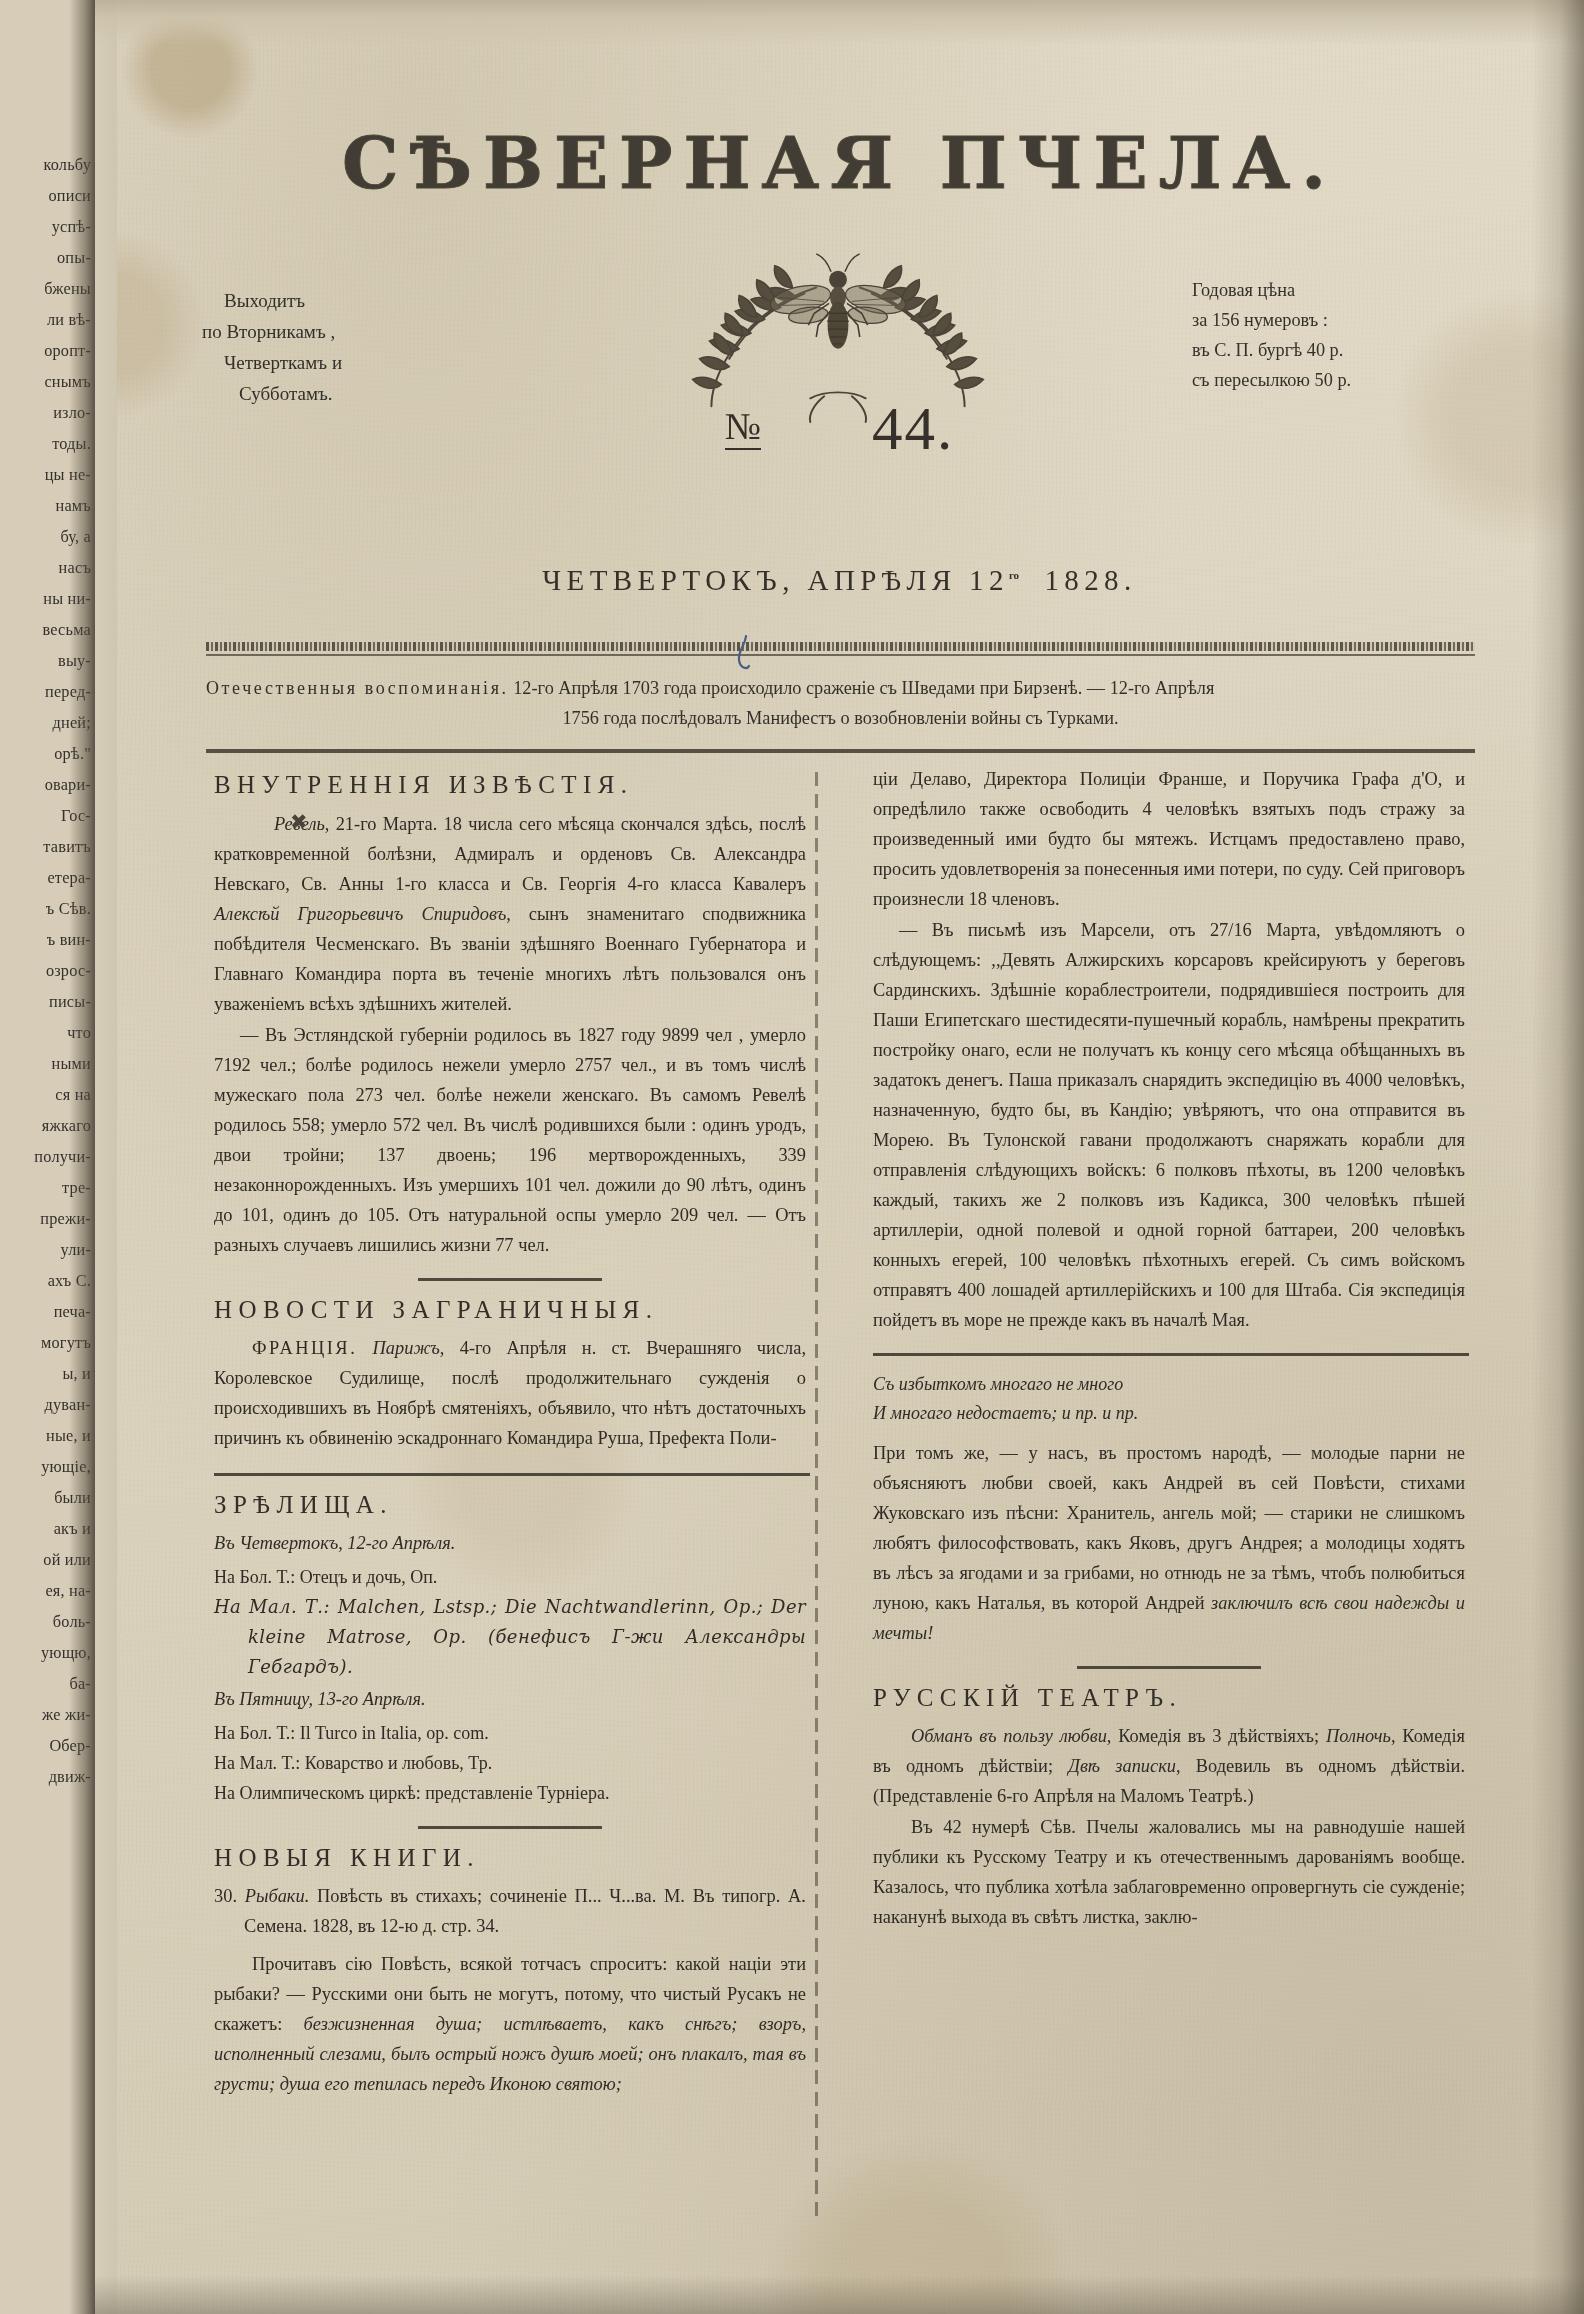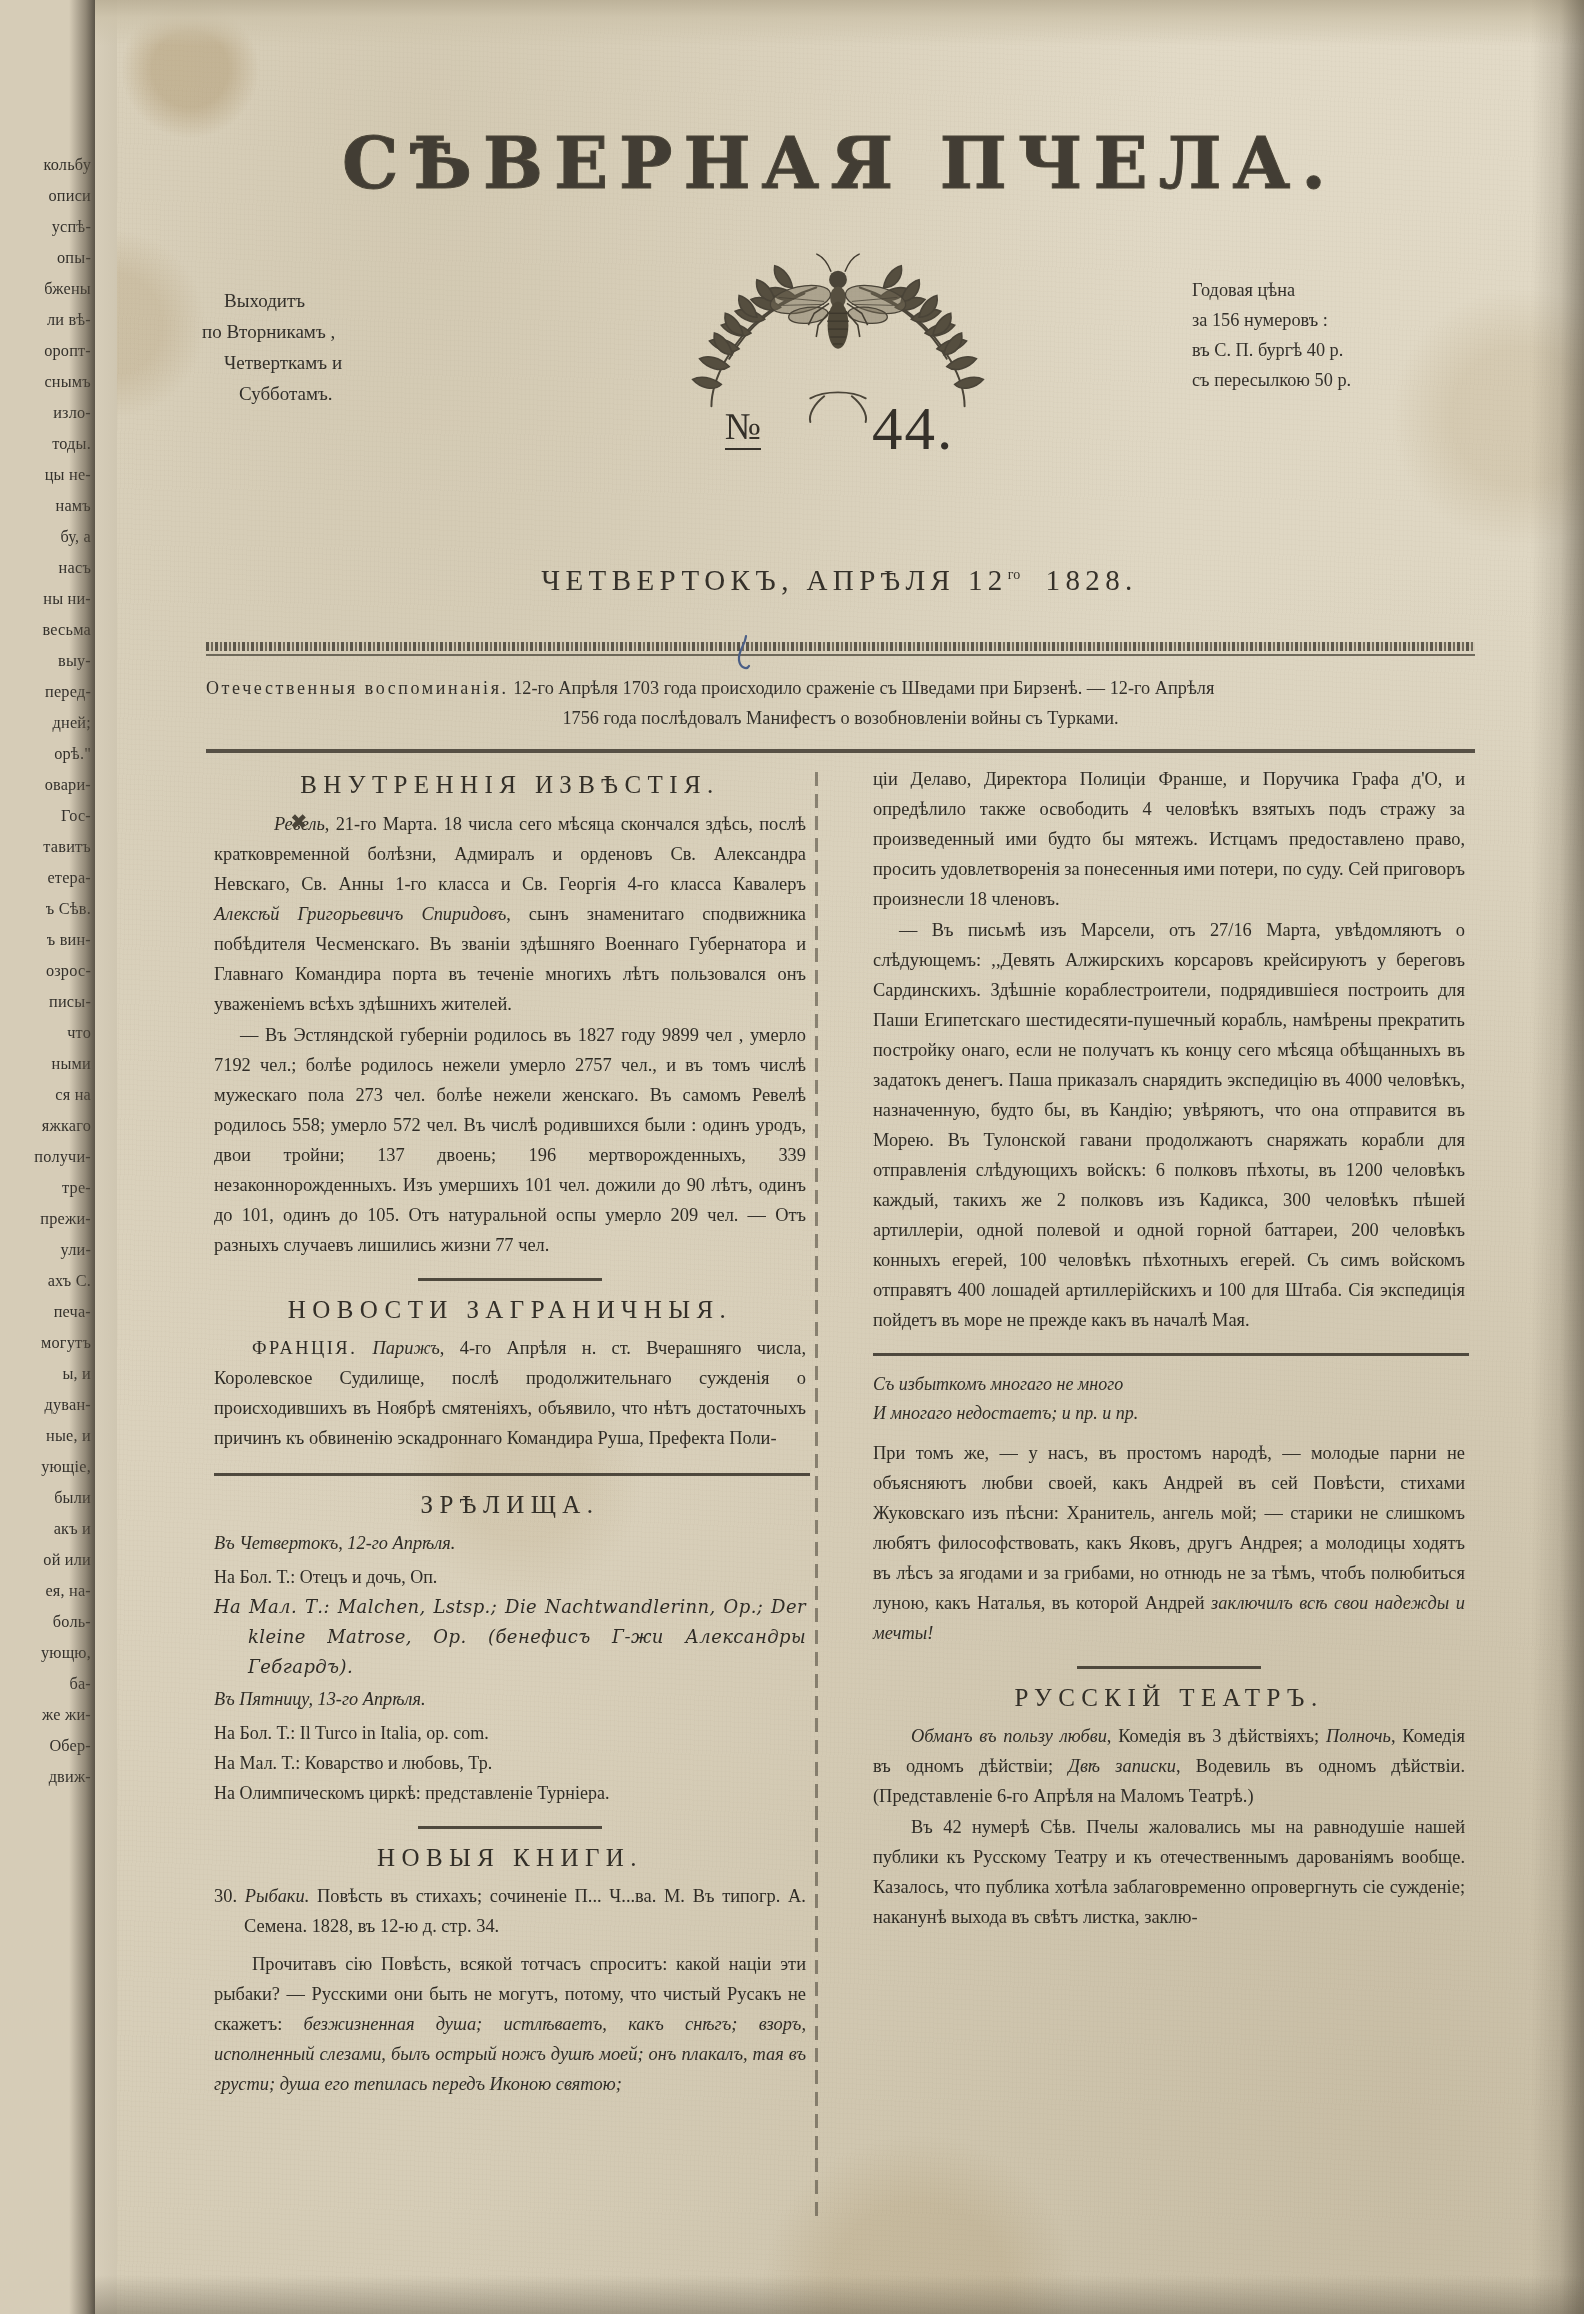--- a/index.html
+++ b/index.html
@@ -184,21 +184,21 @@
 
   .date-line {
     position: absolute;
     left: 0; top: 564px;
     width: 1489px;
     text-align: center;
     font-size: 29px;
     letter-spacing: 5.4px;
     color: #35312a;
   }
-  .date-line .sup { font-size: 14px; vertical-align: 11px; letter-spacing: 0; }
+  .date-line .sup { font-size: 11px; vertical-align: 11px; letter-spacing: 0; font-weight: bold; }
 
   
   .rule-deco {
     position: absolute;
     left: 111px; top: 642px;
     width: 1269px; height: 9px;
     background:
       repeating-linear-gradient(90deg,
         #4a453a 0px, #4a453a 3px,
         #cfc6b1 3px, #cfc6b1 5px,
@@ -255,21 +255,21 @@
   .col-divider {
     position: absolute;
     left: 720px; top: 772px;
     width: 3px; height: 1445px;
     background: repeating-linear-gradient(180deg,
       rgba(70,64,52,.55) 0px, rgba(70,64,52,.55) 14px,
       rgba(70,64,52,0) 14px, rgba(70,64,52,0) 22px);
   }
 
   .sec-head {
-    text-align: center;
+    text-align: left;
     font-size: 25px;
     letter-spacing: 6.4px;
     margin: 6px 0 8px 0;
     color: #332f28;
   }
 
   .para { margin: 0 0 1px 0; text-indent: 38px; }
   .para.noind { text-indent: 0; }
   .para.dash { text-indent: 26px; }
 

